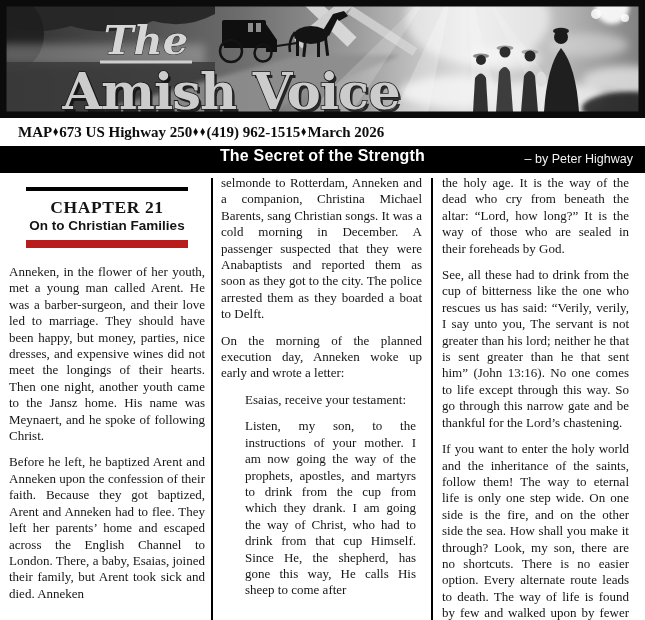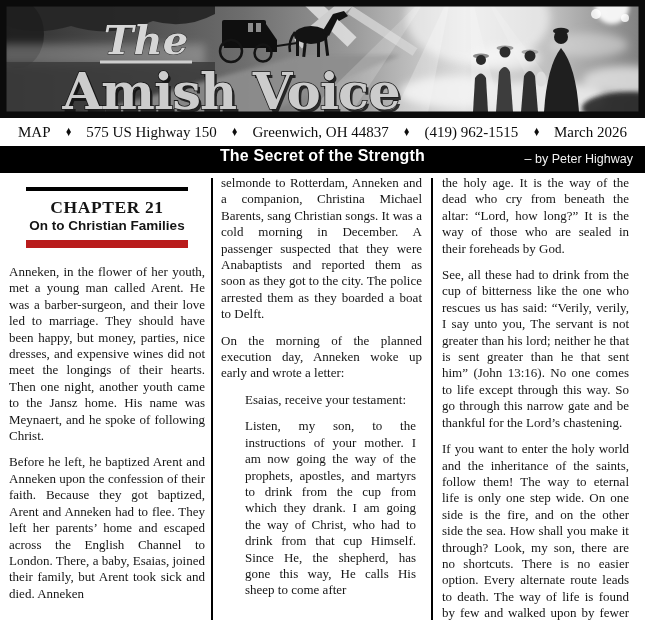--- a/index.html
+++ b/index.html
@@ -6,23 +6,23 @@
   .page{
     position:relative;width:645px;height:620px;overflow:hidden;
     background:#22c55e;font-family:"Liberation Serif",serif;color:#111;padding-left:37px;
   }
   
   .masthead{position:absolute;top:0;left:0;width:645px;height:118px;background:#101010;}
   .masthead svg{display:block;}
   
   .info-bar{
     position:absolute;top:118px;left:0;width:645px;height:28px;
-    display:flex;align-items:center;justify-content:space-between;
+    display:flex;align-items:center;
     padding:0 18px;box-sizing:border-box;
-    font-weight:normal;font-size:15px;color:#0d0d0d;background:#fff;
+    font-weight:bold;font-size:15px;color:#0d0d0d;background:#fff;
     font-family:"Liberation Serif",serif;
   }
   .info-bar .diamond{font-size:14px;transform:scaleX(.75);}
   
   .title-bar{
     position:absolute;top:146px;left:0;width:645px;height:27px;background:#000;
     color:#fff;font-family:"Liberation Sans",sans-serif;
   }
   .title-bar .main-title{
     position:absolute;left:0;right:0;top:1px;text-align:center;
@@ -171,23 +171,22 @@
         <text x="231" y="109" text-anchor="middle" font-family="DejaVu Serif, serif" font-weight="bold" font-size="51" fill="#cccccc" stroke="#1a1a1a" stroke-width="1.6" paint-order="stroke" letter-spacing="-1">Amish Voice</text>
       </g>
 
       <rect x="3" y="3" width="639" height="112" fill="none" stroke="#0b0b0b" stroke-width="7"></rect>
     </svg>
   </div>
 
   <div class="info-bar">
     <span>MAP</span>
     <span class="diamond">♦</span>
-    <span>575 US Highway 150</span>
-    <span class="diamond">♦</span>
-    <span>Greenwich, OH  44837</span>
+    <span>673 US Highway 250</span>
+    <span class="diamond">♦</span>
     <span class="diamond">♦</span>
     <span>(419) 962-1515</span>
     <span class="diamond">♦</span>
     <span>March 2026</span>
   </div>
 
   <div class="title-bar">
     <div class="main-title">The Secret of the Strength</div>
     <div class="byline">– by Peter Highway</div>
   </div>

